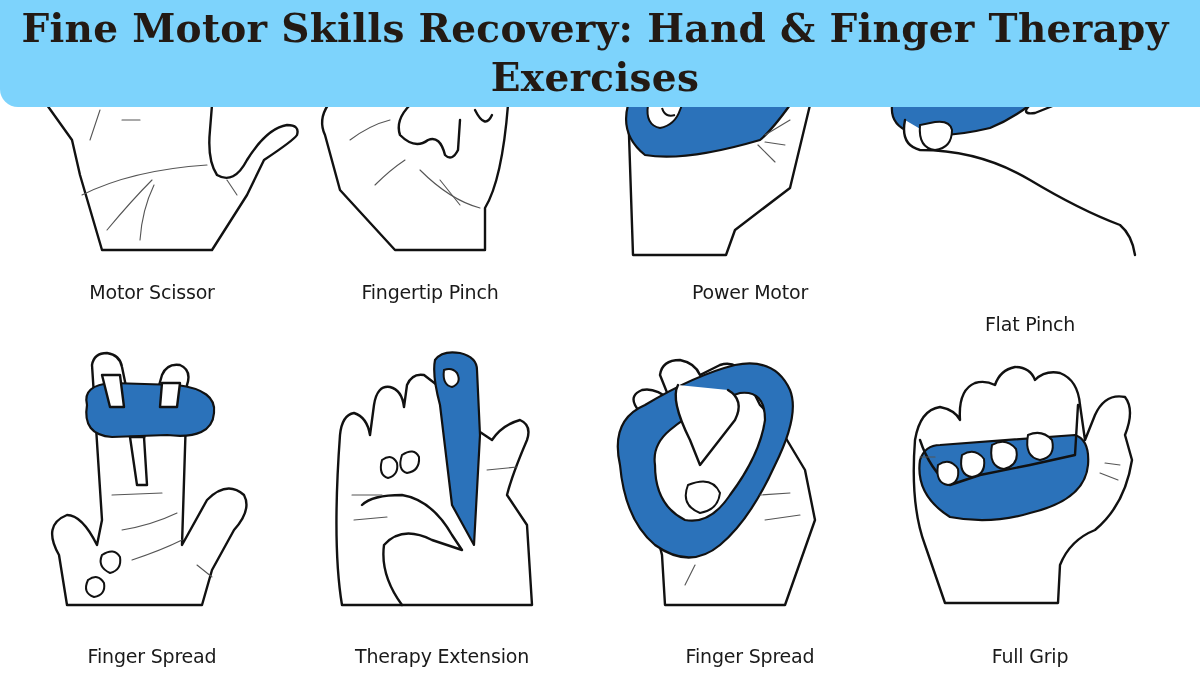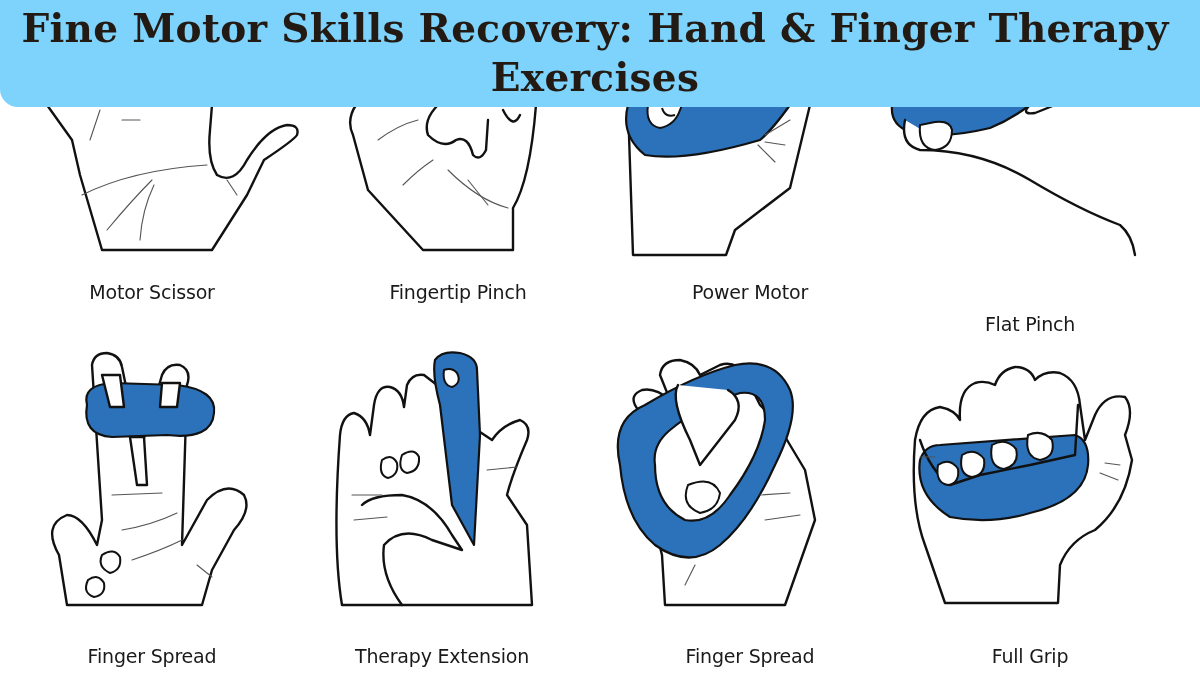--- a/index.html
+++ b/index.html
@@ -55,21 +55,21 @@
     <path class="crease" d="M80 95 Q130 70 205 65"></path>
     <path class="crease" d="M105 130 Q130 100 150 80"></path>
     <path class="crease" d="M138 140 Q140 110 152 85"></path>
     <path class="crease" d="M88 40 L98 10"></path>
     <path class="crease" d="M120 20 L138 20"></path>
     <path class="crease" d="M225 80 L235 95"></path>
   </svg>
   <div class="label" style="top:181px;">Motor Scissor</div>
 </div>
 
-<div class="cell" style="left:308px; top:100px; height:220px;">
+<div class="cell" style="left:280px; top:100px; height:220px;">
   <svg width="300" height="160" viewBox="0 0 300 160">
     <path class="hand" d="M48 5 Q38 20 45 35 L60 90 L115 150 L205 150 L205 108 Q222 80 228 5"></path>
     <path class="hand" d="M130 5 Q115 20 120 35 Q135 50 148 40 Q160 35 165 55 Q172 62 178 50 L180 20"></path>
     <path class="hand" d="M195 10 Q205 30 212 15"></path>
     <path class="crease" d="M70 40 Q90 25 110 20"></path>
     <path class="crease" d="M95 85 Q110 70 125 60"></path>
     <path class="crease" d="M140 70 Q170 100 200 108"></path>
     <path class="crease" d="M160 80 L180 105"></path>
   </svg>
   <div class="label" style="top:181px;">Fingertip Pinch</div>

